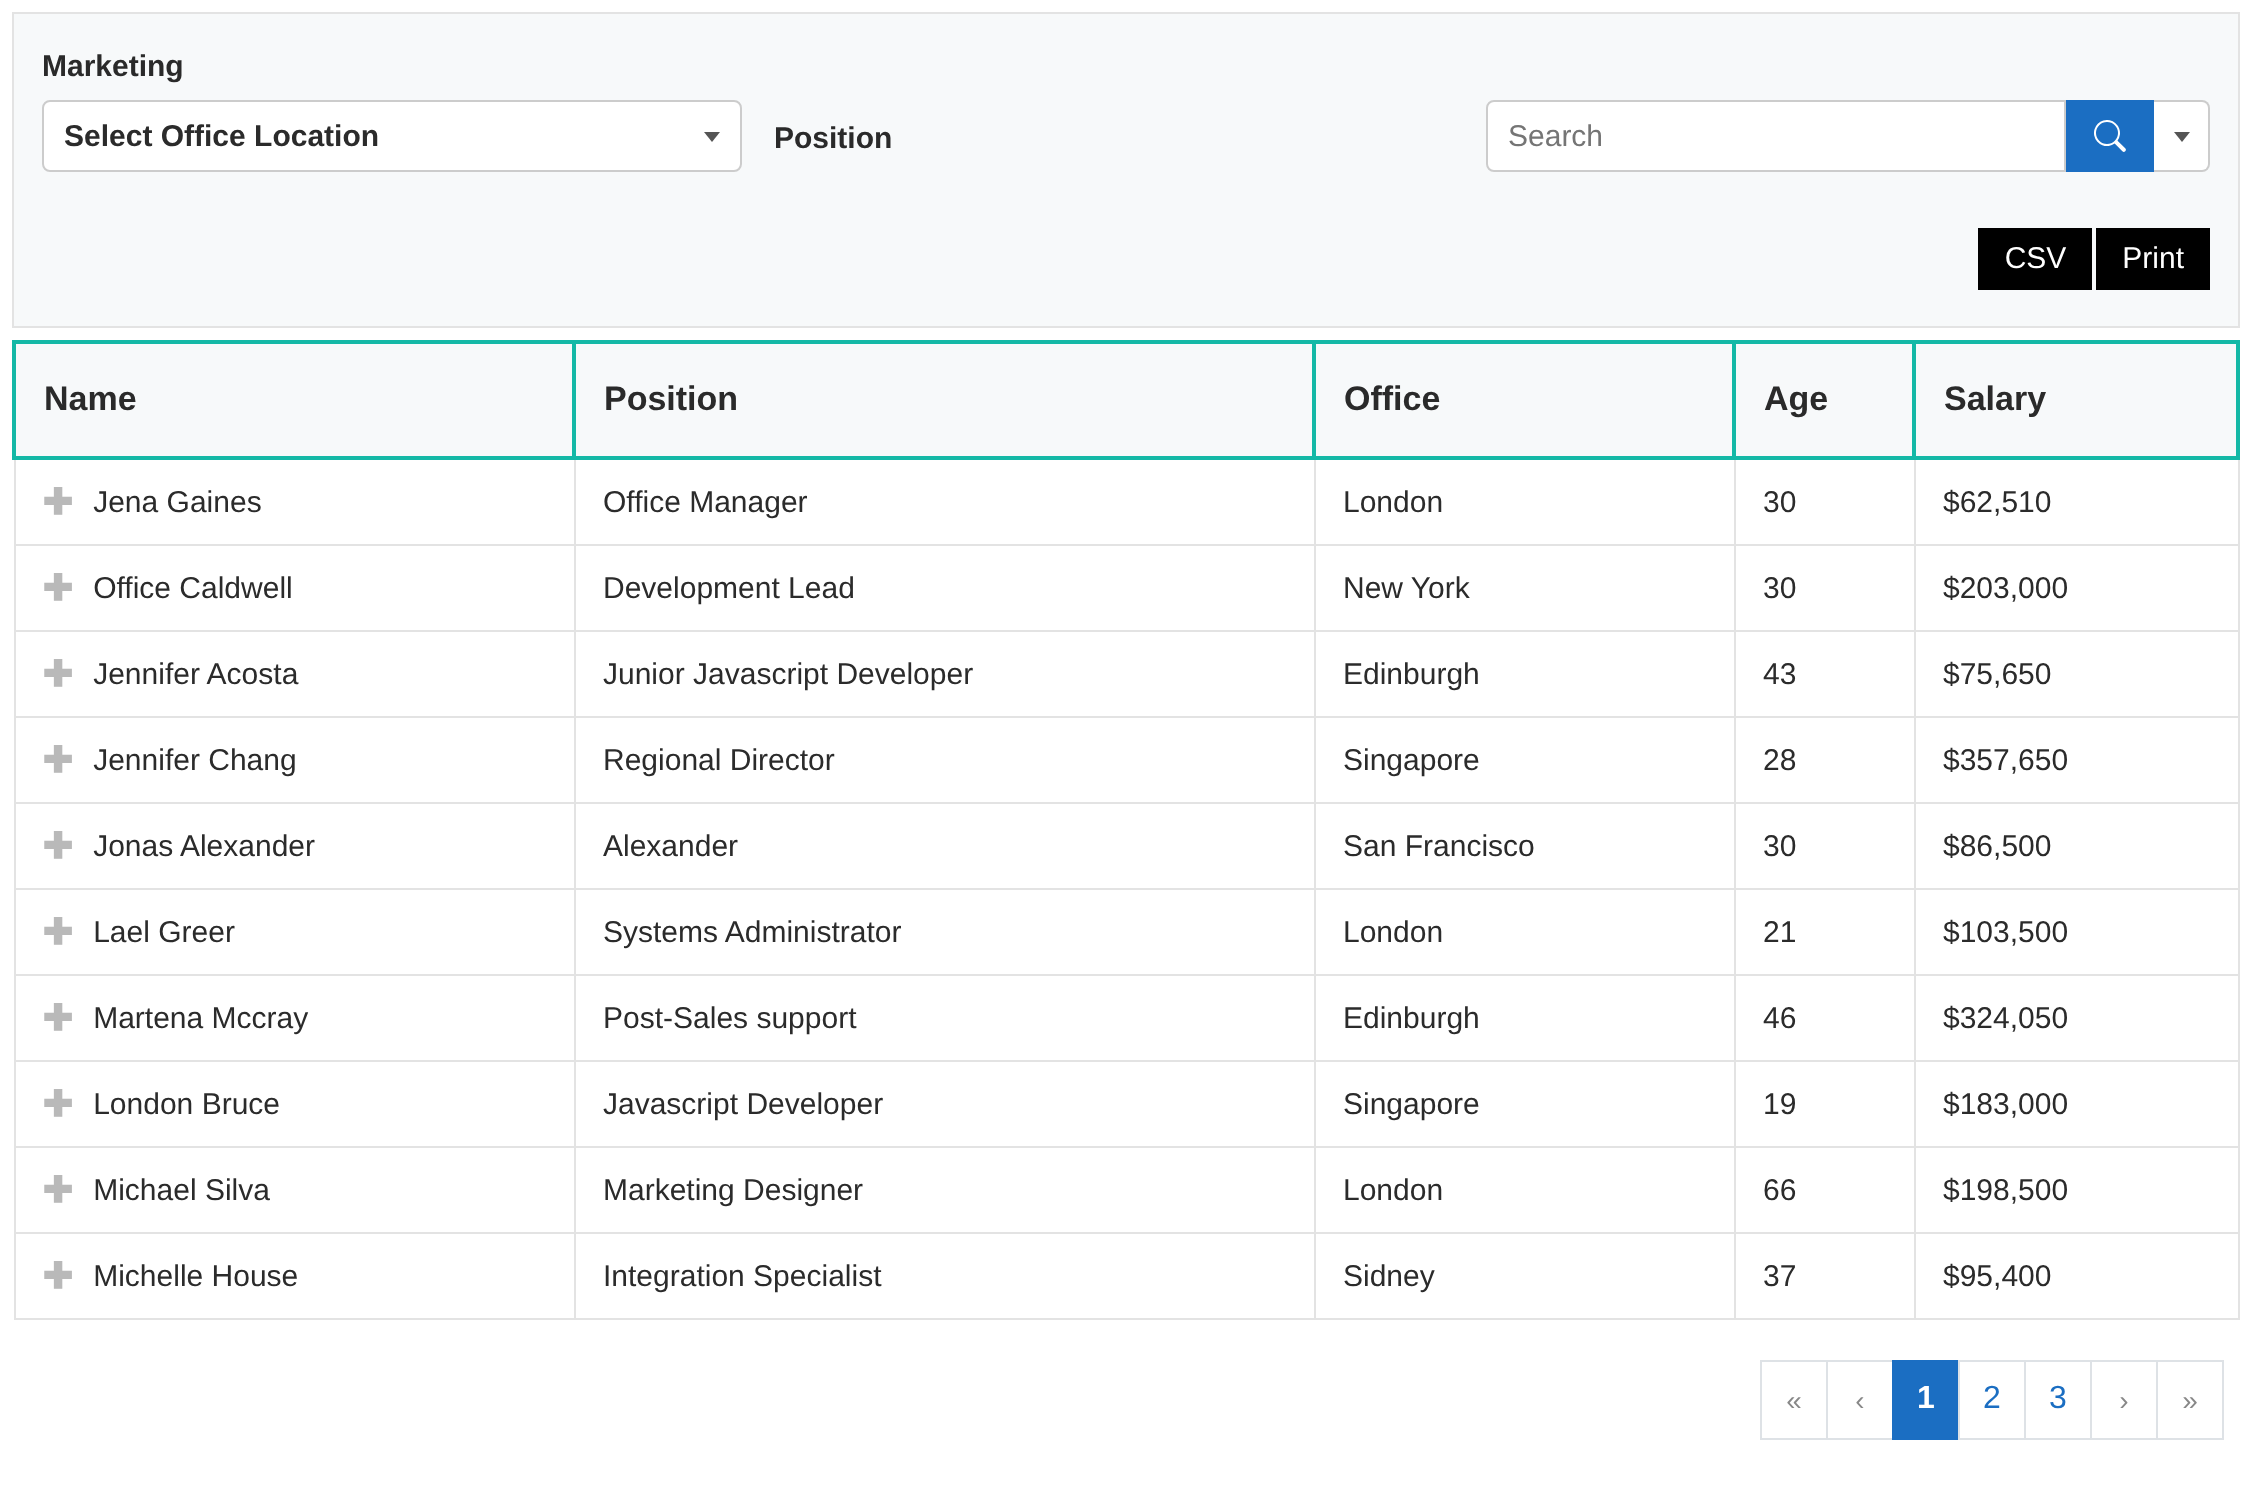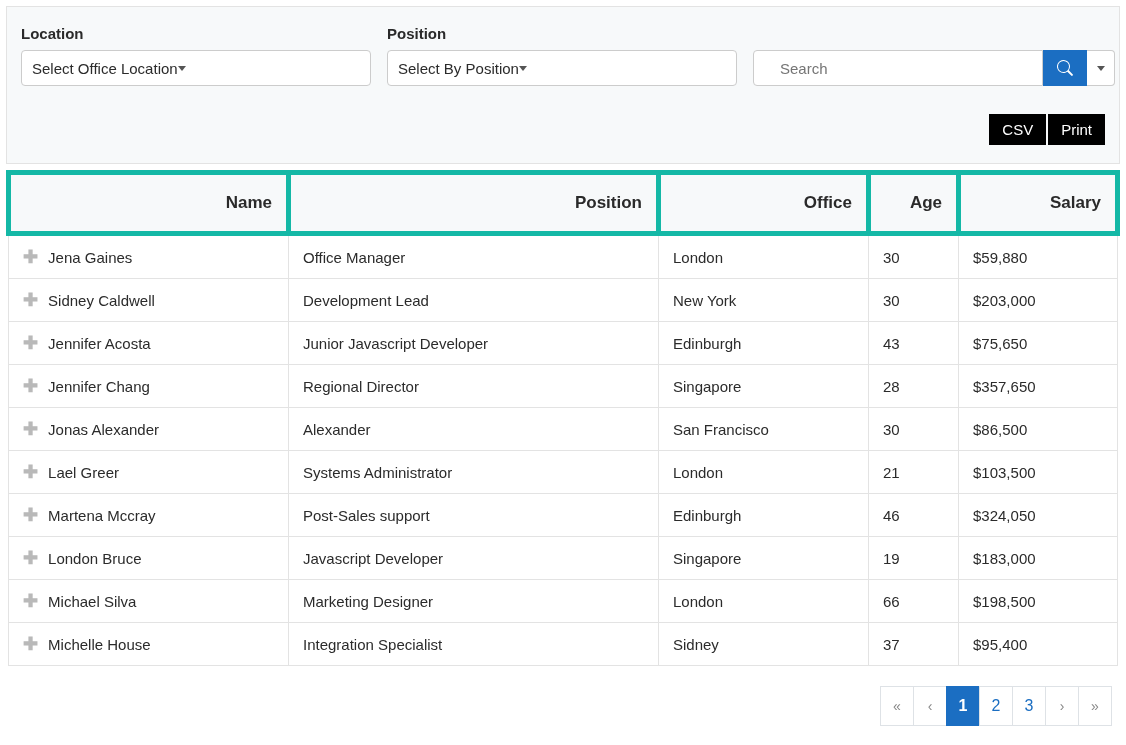--- a/index.html
+++ b/index.html
@@ -28,40 +28,42 @@
   margin-bottom: 8px;
 }
 .select {
   height: 36px;
   background: #fff;
   border: 1px solid #ccc;
   border-radius: 4px;
   width: 350px;
   display: flex;
   align-items: center;
+  justify-content: space-between;
   padding: 0 10px;
   color: #2b2b2b;
   cursor: pointer;
+  font-weight: bold;
 }
 .select .caret {
   width: 0; height: 0;
   border-left: 4px solid transparent;
   border-right: 4px solid transparent;
   border-top: 5px solid #555;
 }
 .search-group {
   display: flex;
   margin-left: auto;
   height: 36px;
 }
 .search-input {
   width: 290px;
   border: 1px solid #ccc;
   border-radius: 4px 0 0 4px;
-  padding: 0 26px;
+  padding: 0 10px;
   font-size: 15px;
   color: #555;
   outline: none;
 }
 .search-btn {
   width: 44px;
   background: #1b6ec2;
   border: 1px solid #1b6ec2;
   color: #fff;
   cursor: pointer;
@@ -99,26 +101,26 @@
   padding: 6px 12px;
   font-size: 15px;
   cursor: pointer;
 }
 table {
   width: calc(100% - 12px);
   margin: 0 6px;
   border-collapse: collapse;
 }
 thead th {
-  text-align: right;
+  text-align: left;
   font-weight: 700;
   font-size: 17px;
   color: #2a2a2a;
   background: #f7f9fa;
-  border: 5px solid #14b8a6;
+  border: 2px solid #14b8a6;
   padding: 18px 14px;
 }
 tbody td {
   border: 1px solid #e3e3e3;
   padding: 12px 14px;
   color: #2b2b2b;
   background: #fff;
 }
 .expand-cell {
   display: flex;
@@ -160,32 +162,28 @@
   font-weight: 600;
 }
 .search-btn svg { width: 16px; height: 16px; }
 </style>
 </head>
 <body>
 
 <div class="panel">
   <div class="filter-bar">
     <div class="filter-group">
-      <label class="filter-label">Location</label>
+      <label class="filter-label">Marketing</label>
       <div class="select">
         <span>Select Office Location</span>
         <span class="caret"></span>
       </div>
     </div>
     <div class="filter-group">
       <label class="filter-label">Position</label>
-      <div class="select">
-        <span>Select By Position</span>
-        <span class="caret"></span>
-      </div>
     </div>
     <div class="search-group">
       <input class="search-input" placeholder="Search" style="">
       <button class="search-btn">
         <svg viewBox="0 0 16 16" fill="currentColor">
             <path d="M11.742 10.344a6.5 6.5 0 1 0-1.397 1.398l3.85 3.85a1 1 0 0 0 1.415-1.414l-3.85-3.85zM12 6.5a5.5 5.5 0 1 1-11 0 5.5 5.5 0 0 1 11 0z"></path>
           </svg>
       </button>
       <button class="search-caret-btn">
         <span class="caret"></span>
@@ -212,27 +210,27 @@
       <tr>
         <td>
           <div class="expand-cell">
             <span class="plus-icon">✚</span>
             <span>Jena Gaines</span>
           </div>
         </td>
         <td>Office Manager</td>
         <td>London</td>
         <td>30</td>
-        <td>$59,880</td>
-      </tr>
-      <tr>
-        <td>
-          <div class="expand-cell">
-            <span class="plus-icon">✚</span>
-            <span>Sidney Caldwell</span>
+        <td>$62,510</td>
+      </tr>
+      <tr>
+        <td>
+          <div class="expand-cell">
+            <span class="plus-icon">✚</span>
+            <span>Office Caldwell</span>
           </div>
         </td>
         <td>Development Lead</td>
         <td>New York</td>
         <td>30</td>
         <td>$203,000</td>
       </tr>
       <tr>
         <td>
           <div class="expand-cell">

